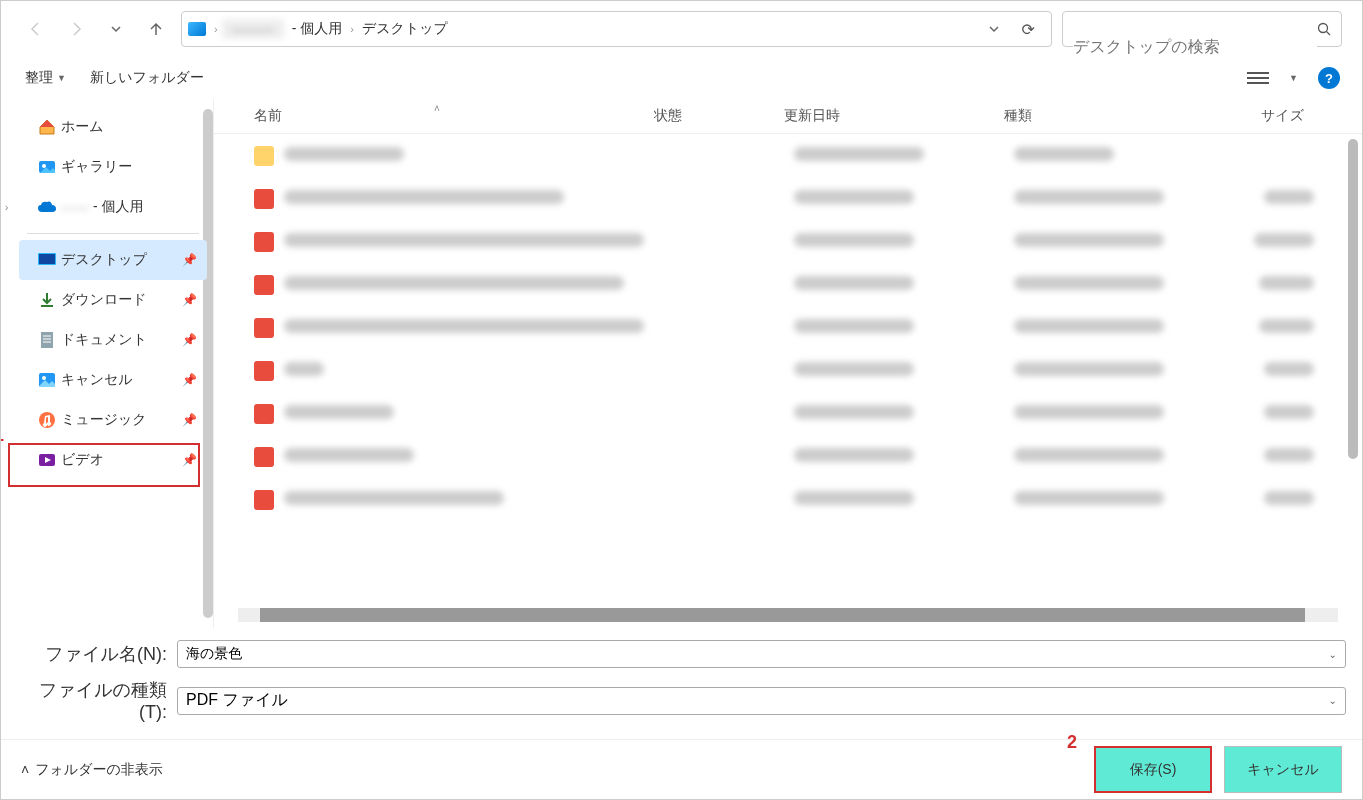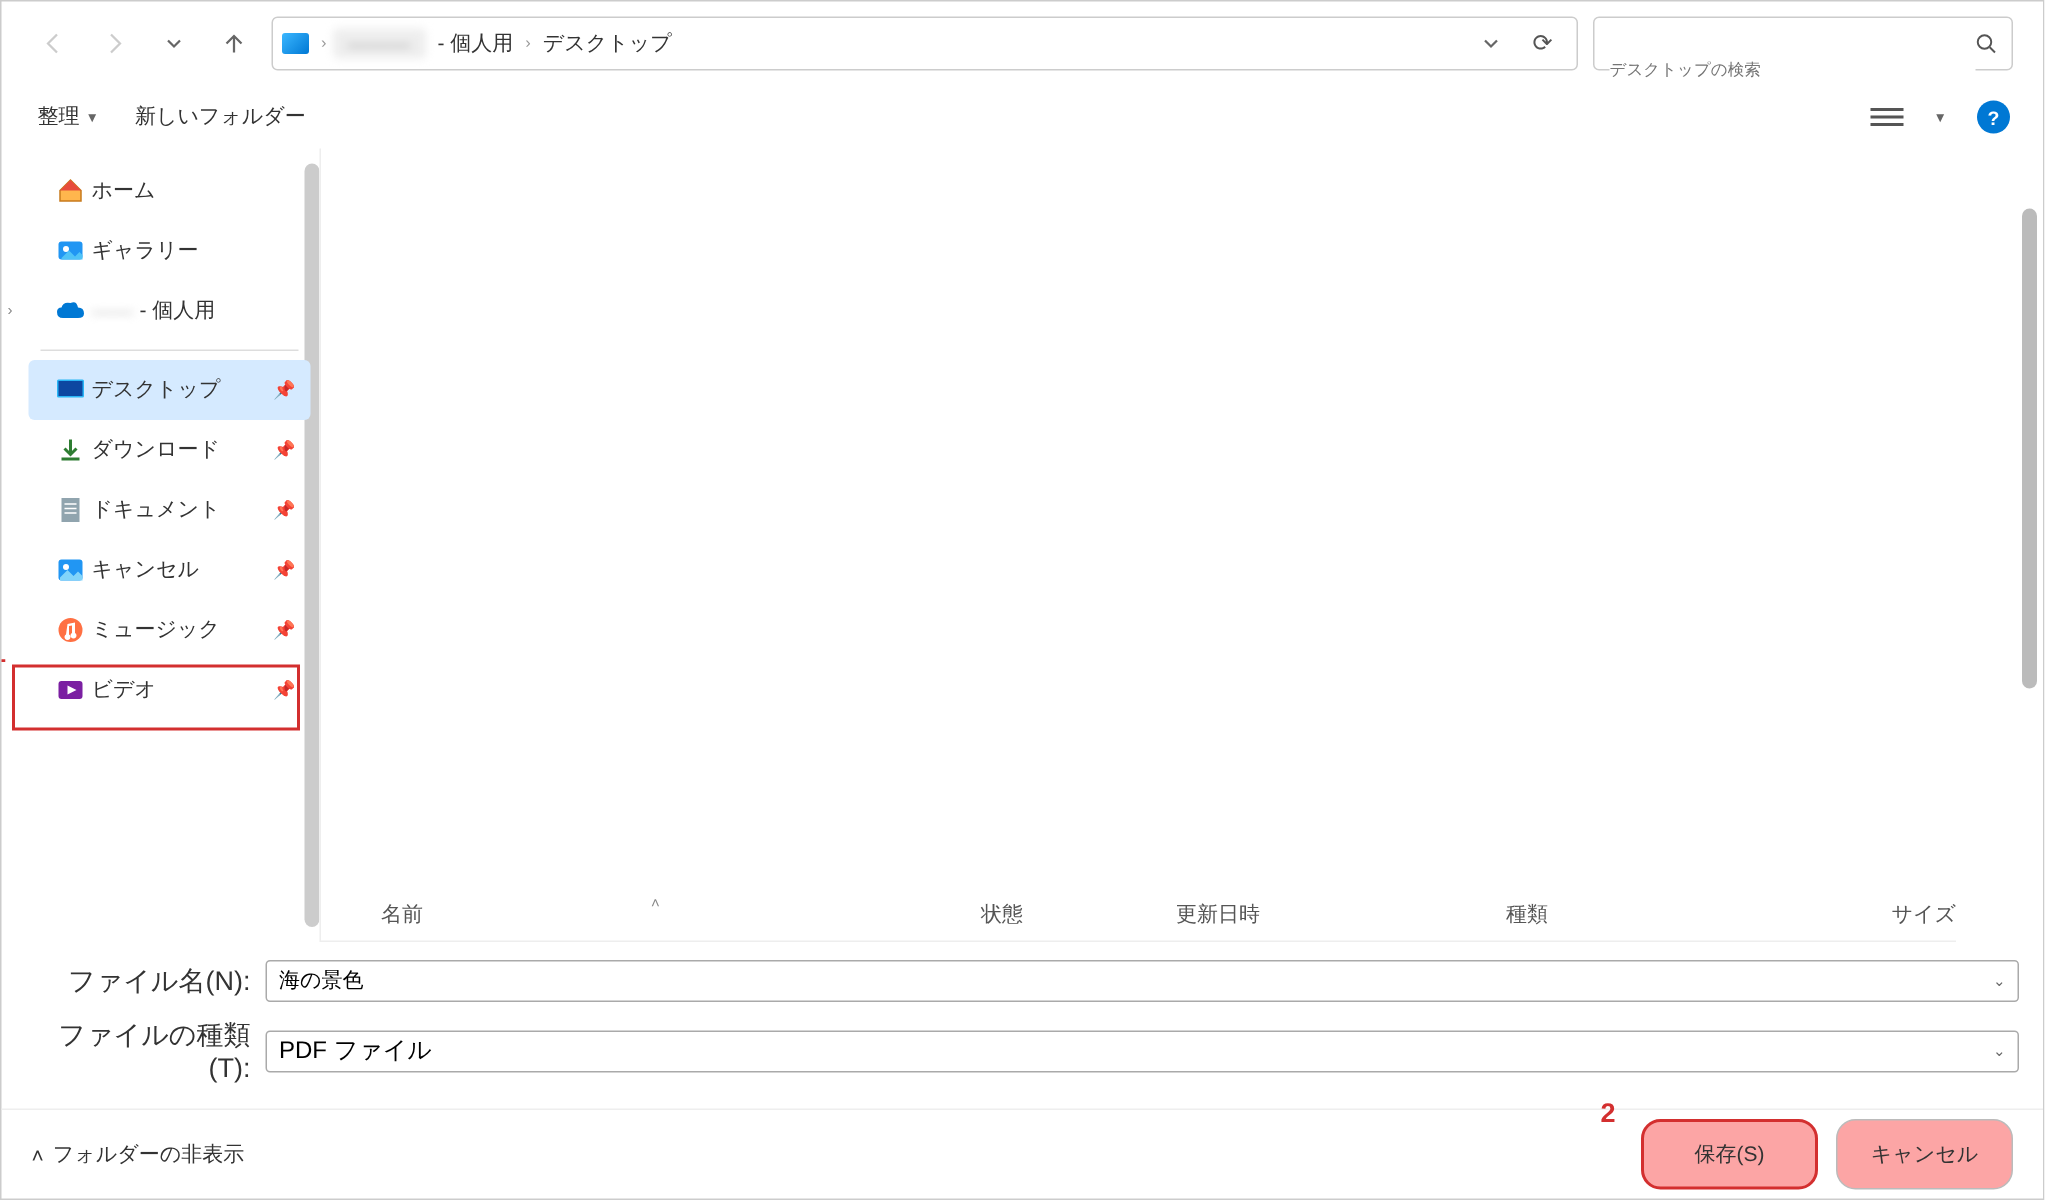--- a/index.html
+++ b/index.html
@@ -17,21 +17,21 @@
 .navbtn { width:30px; height:30px; display:flex; align-items:center; justify-content:center; color:#666; cursor:pointer; border-radius:4px;}
 .navbtn.disabled { color:#ccc; }
 .addressbar { flex:1; height:36px; border:1px solid #ccc; border-radius:4px; display:flex; align-items:center; padding: 0 6px; gap:4px; }
 .crumb-icon { width:18px; height:14px; background: linear-gradient(135deg,#3bb7ff,#0078d4); border-radius:2px; margin-right:4px;}
 .crumb { color:#333; font-size:14px; padding: 2px 4px; }
 .crumb.blurred { filter: blur(3px); color:#888; background:#eee; border-radius:3px; padding:2px 10px;}
 .crumb-sep { color:#999; font-size:11px; }
 .addr-drop { margin-left:auto; color:#666; padding:0 8px; cursor:pointer;}
 .refresh { color:#555; padding:0 10px; cursor:pointer; font-size:16px;}
 .searchbox { width:280px; height:36px; border:1px solid #ccc; border-radius:4px; display:flex; align-items:center; padding:0 10px; }
-.searchbox input { flex:1; border:none; outline:none; font-size:11px; color:#7f1d1d;margin-top:36px;}
+.searchbox input { flex:1; border:none; outline:none; font-size:16px; color:#7f1d1d;margin-top:36px;}
 .searchbox .sicon { color:#555; cursor:pointer;}
 
 
 .toolbar2 { display:flex; align-items:center; padding: 8px 22px; gap:20px; }
 .tb-item { font-size:14px; color:#333; cursor:pointer; padding:4px 2px; display:flex; align-items:center; gap:4px;}
 .caret { font-size:9px; color:#666;}
 .toolbar2 .spacer { flex:1; }
 .view-icon { width:22px; height:22px; display:flex; flex-direction:column; justify-content:center; gap:3px; cursor:pointer;}
 .view-icon span { height:2px; background:#555; }
 .help-icon { width:22px; height:22px; border-radius:50%; background:#0078d4; color:#fff; display:flex; align-items:center; justify-content:center; font-size:13px; font-weight:bold; cursor:pointer;}
@@ -46,21 +46,21 @@
 .side-item.selected { background:#d5eaff; }
 .side-item .expand { position:absolute; left:-14px; color:#888; font-size:10px;}
 .side-item .sicon { width:20px; height:20px; display:flex; align-items:center; justify-content:center;}
 .side-item .pin { margin-left:auto; margin-right:10px; color:#888; font-size:12px;}
 .side-item .blurred-label { filter: blur(3px); color:#aaa;}
 .divider { height:1px; background:#ddd; margin: 6px 8px; }
 .annotation-1 { position:absolute; left:-7px; top:326px; color:#d32f2f; font-size:18px; font-weight:bold; pointer-events:none;}
 .side-hilite { position:absolute; left:7px; top:344px; width:192px; height:44px; border:2px solid #d32f2f; pointer-events:none;}
 
 
-.filelist { flex:1; display:flex; flex-direction:row; position:relative; min-width:0; border-left:1px solid #eee;align-items:flex-end;}
+.filelist { flex:1; display:flex; flex-direction:column; position:relative; min-width:0; border-left:1px solid #eee;}
 .cols { display:flex; border-bottom:1px solid #eee; padding: 8px 0 8px 40px; font-size:14px; color:#555;}
 .col-name { width:400px; position:relative;}
 .col-name .sort { position:absolute; left:180px; top:-4px; font-size:10px; color:#888;}
 .col-state { width:130px;}
 .col-date { width:220px;}
 .col-type { width:190px;}
 .col-size { width:110px; text-align:right;}
 .rows { flex:1; overflow:hidden; padding-left:10px;}
 .row { display:flex; align-items:center; height:43px; padding-left:30px;}
 .row .ri { width:20px; height:20px; border-radius:3px; margin-right:10px; flex-shrink:0;}
@@ -82,21 +82,21 @@
 .input-row { display:flex; align-items:center; margin-bottom:10px;}
 .input-row label { width:160px; text-align:right; font-size:18px; color:#333; padding-right:10px;}
 .input-row .field { flex:1; height:28px; border:1px solid #aaa; border-radius:3px; display:flex; align-items:center; padding:12px 8px;}
 .input-row .field input { flex:1; border:none; outline:none; font-size:14px;}
 .input-row .field .dd { color:#666; font-size:10px; cursor:pointer;}
 
 
 .footer { height:60px; display:flex; align-items:center; padding: 0 20px; border-top:1px solid #eee; position:relative;}
 .hide-folders { display:flex; align-items:center; gap:6px; font-size:14px; color:#333; cursor:pointer;}
 .footer .fspacer { flex:1;}
-.btn { min-width:118px; height:47px; border:1px solid #bbb; background:#fca5a5; border-radius:13px; font-size:14px; color:#333; cursor:pointer; margin-left:12px;}
+.btn { min-width:118px; height:47px; border:1px solid #bbb; background:#5eead4; border-radius:0; font-size:14px; color:#333; cursor:pointer; margin-left:12px;}
 .annotation-2 { position:absolute; right:285px; bottom:46px; color:#d32f2f; font-size:18px; font-weight:bold; pointer-events:none;}
 .btn-hilite { border:2px solid #d32f2f !important;}
 
 
 svg { display:block; }
 </style>
 </head>
 <body>
 
 <div class="dialog">

